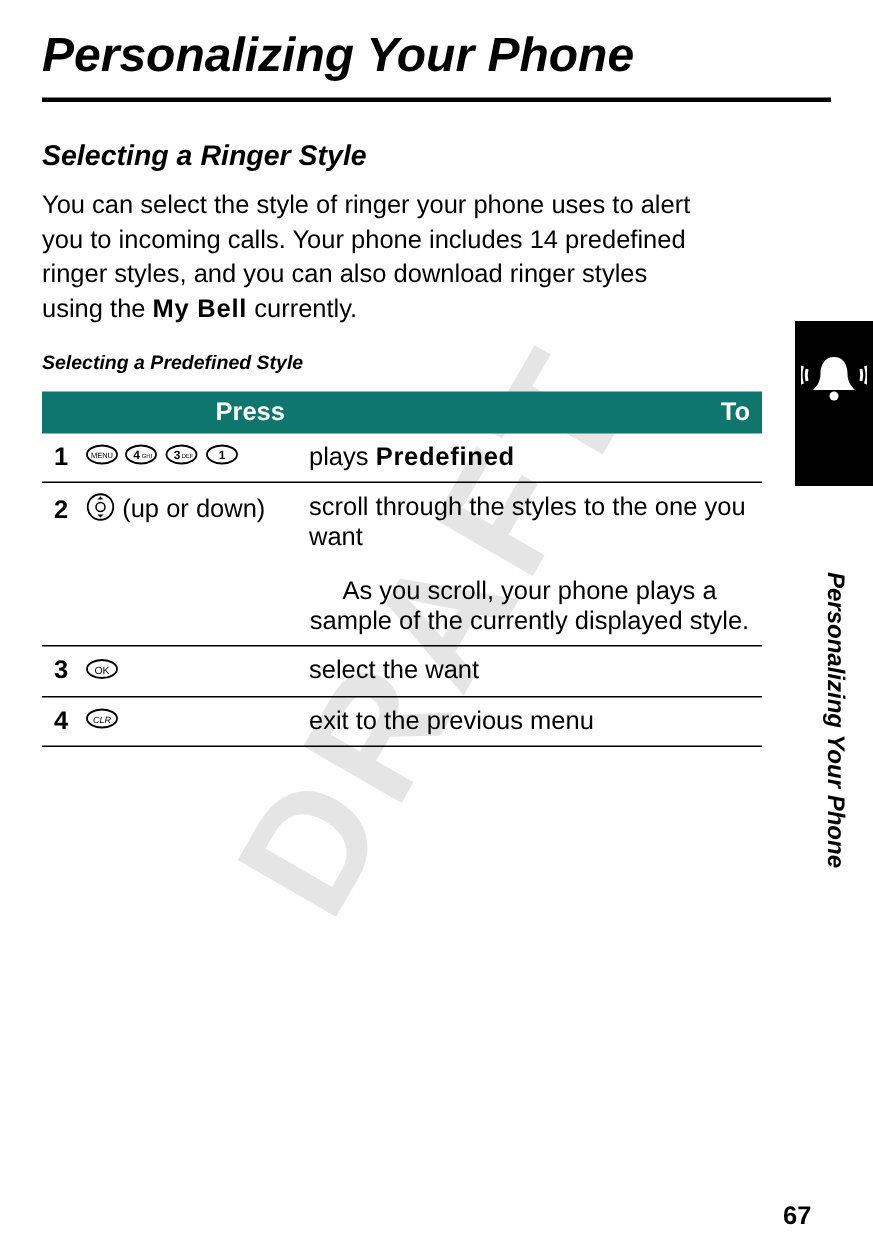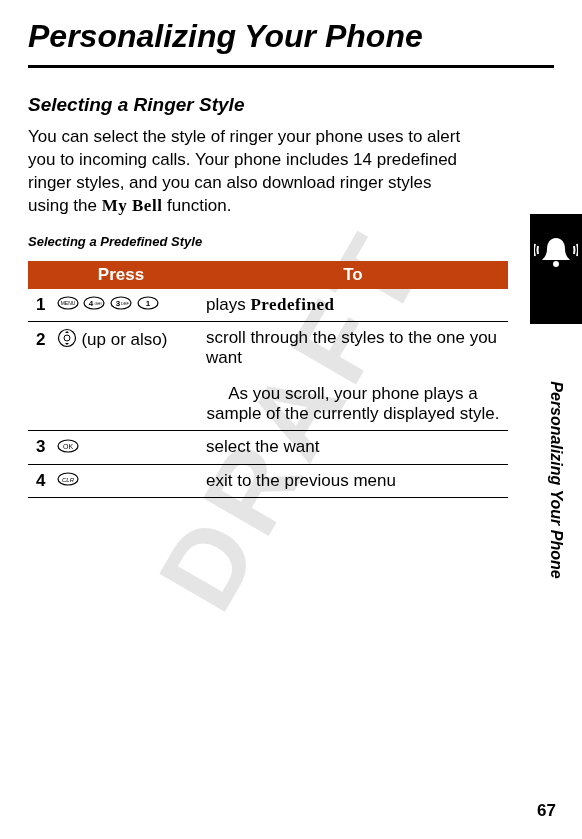--- a/index.html
+++ b/index.html
@@ -49,21 +49,21 @@
       font-style: italic;
       margin-bottom: 10px;
     }
     .body-text {
       font-size: 17px;
       line-height: 1.35;
       margin-bottom: 16px;
       max-width: 440px;
     }
     .mono {
-      font-family: Liberation Serif, serif;
+      font-family: Liberation Sans, sans-serif;
       font-weight: bold;
       letter-spacing: 0.5px;
     }
     .subsection-title {
       font-size: 13px;
       font-weight: bold;
       font-style: italic;
       margin-bottom: 12px;
     }
     .side-icon-box {
@@ -94,23 +94,23 @@
       font-weight: bold;
       font-style: italic;
       font-size: 16px;
     }
     table.steps {
       width: 480px;
       border-collapse: collapse;
       font-size: 17px;
     }
     table.steps thead th {
-      background: #c2410c;
+      background: #0f766e;
       color: #fff;
-      text-align: center;
+      text-align: right;
       padding: 4px 8px;
       font-weight: bold;
     }
     table.steps thead th:first-child {
       width: 170px;
       padding-left: 24px;
     }
     table.steps tbody td {
       vertical-align: top;
       padding: 6px 8px 6px 8px;
@@ -126,21 +126,21 @@
     .press-cell {
       white-space: nowrap;
     }
     .key {
       display: inline-block;
       vertical-align: middle;
     }
     .page-number {
       position: absolute;
       bottom: 18px;
-      right: 26px;
+      right: 41px;
       font-weight: bold;
       font-size: 17px;
     }
     .sub-note {
       margin-top: 16px;
       text-align: center;
     }
   </style>
 </head>
 <body>
@@ -164,21 +164,21 @@
   <span class="side-label-text">Personalizing Your Phone</span>
 </div>
 
 <div class="content">
   <h1 class="chapter-title">Personalizing Your Phone</h1>
   <hr class="hr-thick">
 
   <h2 class="section-title">Selecting a Ringer Style</h2>
 
   <p class="body-text">
-    <span>You can select the style of ringer your phone uses to alert you to incoming calls. Your phone includes 14 predefined ringer styles, and you can also download ringer styles using the </span><span class="mono">My Bell</span><span> function.</span>
+    <span>You can select the style of ringer your phone uses to alert you to incoming calls. Your phone includes 14 predefined ringer styles, and you can also download ringer styles using the </span><span class="mono">My Bell</span><span> currently.</span>
   </p>
 
   <h3 class="subsection-title">Selecting a Predefined Style</h3>
 
   <table class="steps">
     <thead>
       <tr>
         <th>Press</th>
         <th>To</th>
       </tr>
@@ -220,21 +220,21 @@
       </tr>
       <tr>
         <td class="press-cell">
           <span class="step-num">2</span>
           <span class="key">
             <svg width="20" height="20" viewBox="0 0 20 20">
                 <circle cx="10" cy="10" r="8.5" fill="none" stroke="#000" stroke-width="1.2"></circle>
                 <circle cx="10" cy="10" r="3" fill="none" stroke="#000" stroke-width="1"></circle>
                 <path d="M10 3 l-2 2 h4 z M10 17 l-2 -2 h4 z" fill="#000"></path>
               </svg>
-          </span><span> (up or also)</span>
+          </span><span> (up or down)</span>
         </td>
         <td>
           <div>scroll through the styles to the one you want</div>
           <div class="sub-note">As you scroll, your phone plays a sample of the currently displayed style.</div>
         </td>
       </tr>
       <tr>
         <td class="press-cell">
           <span class="step-num">3</span>
           <span class="key">

